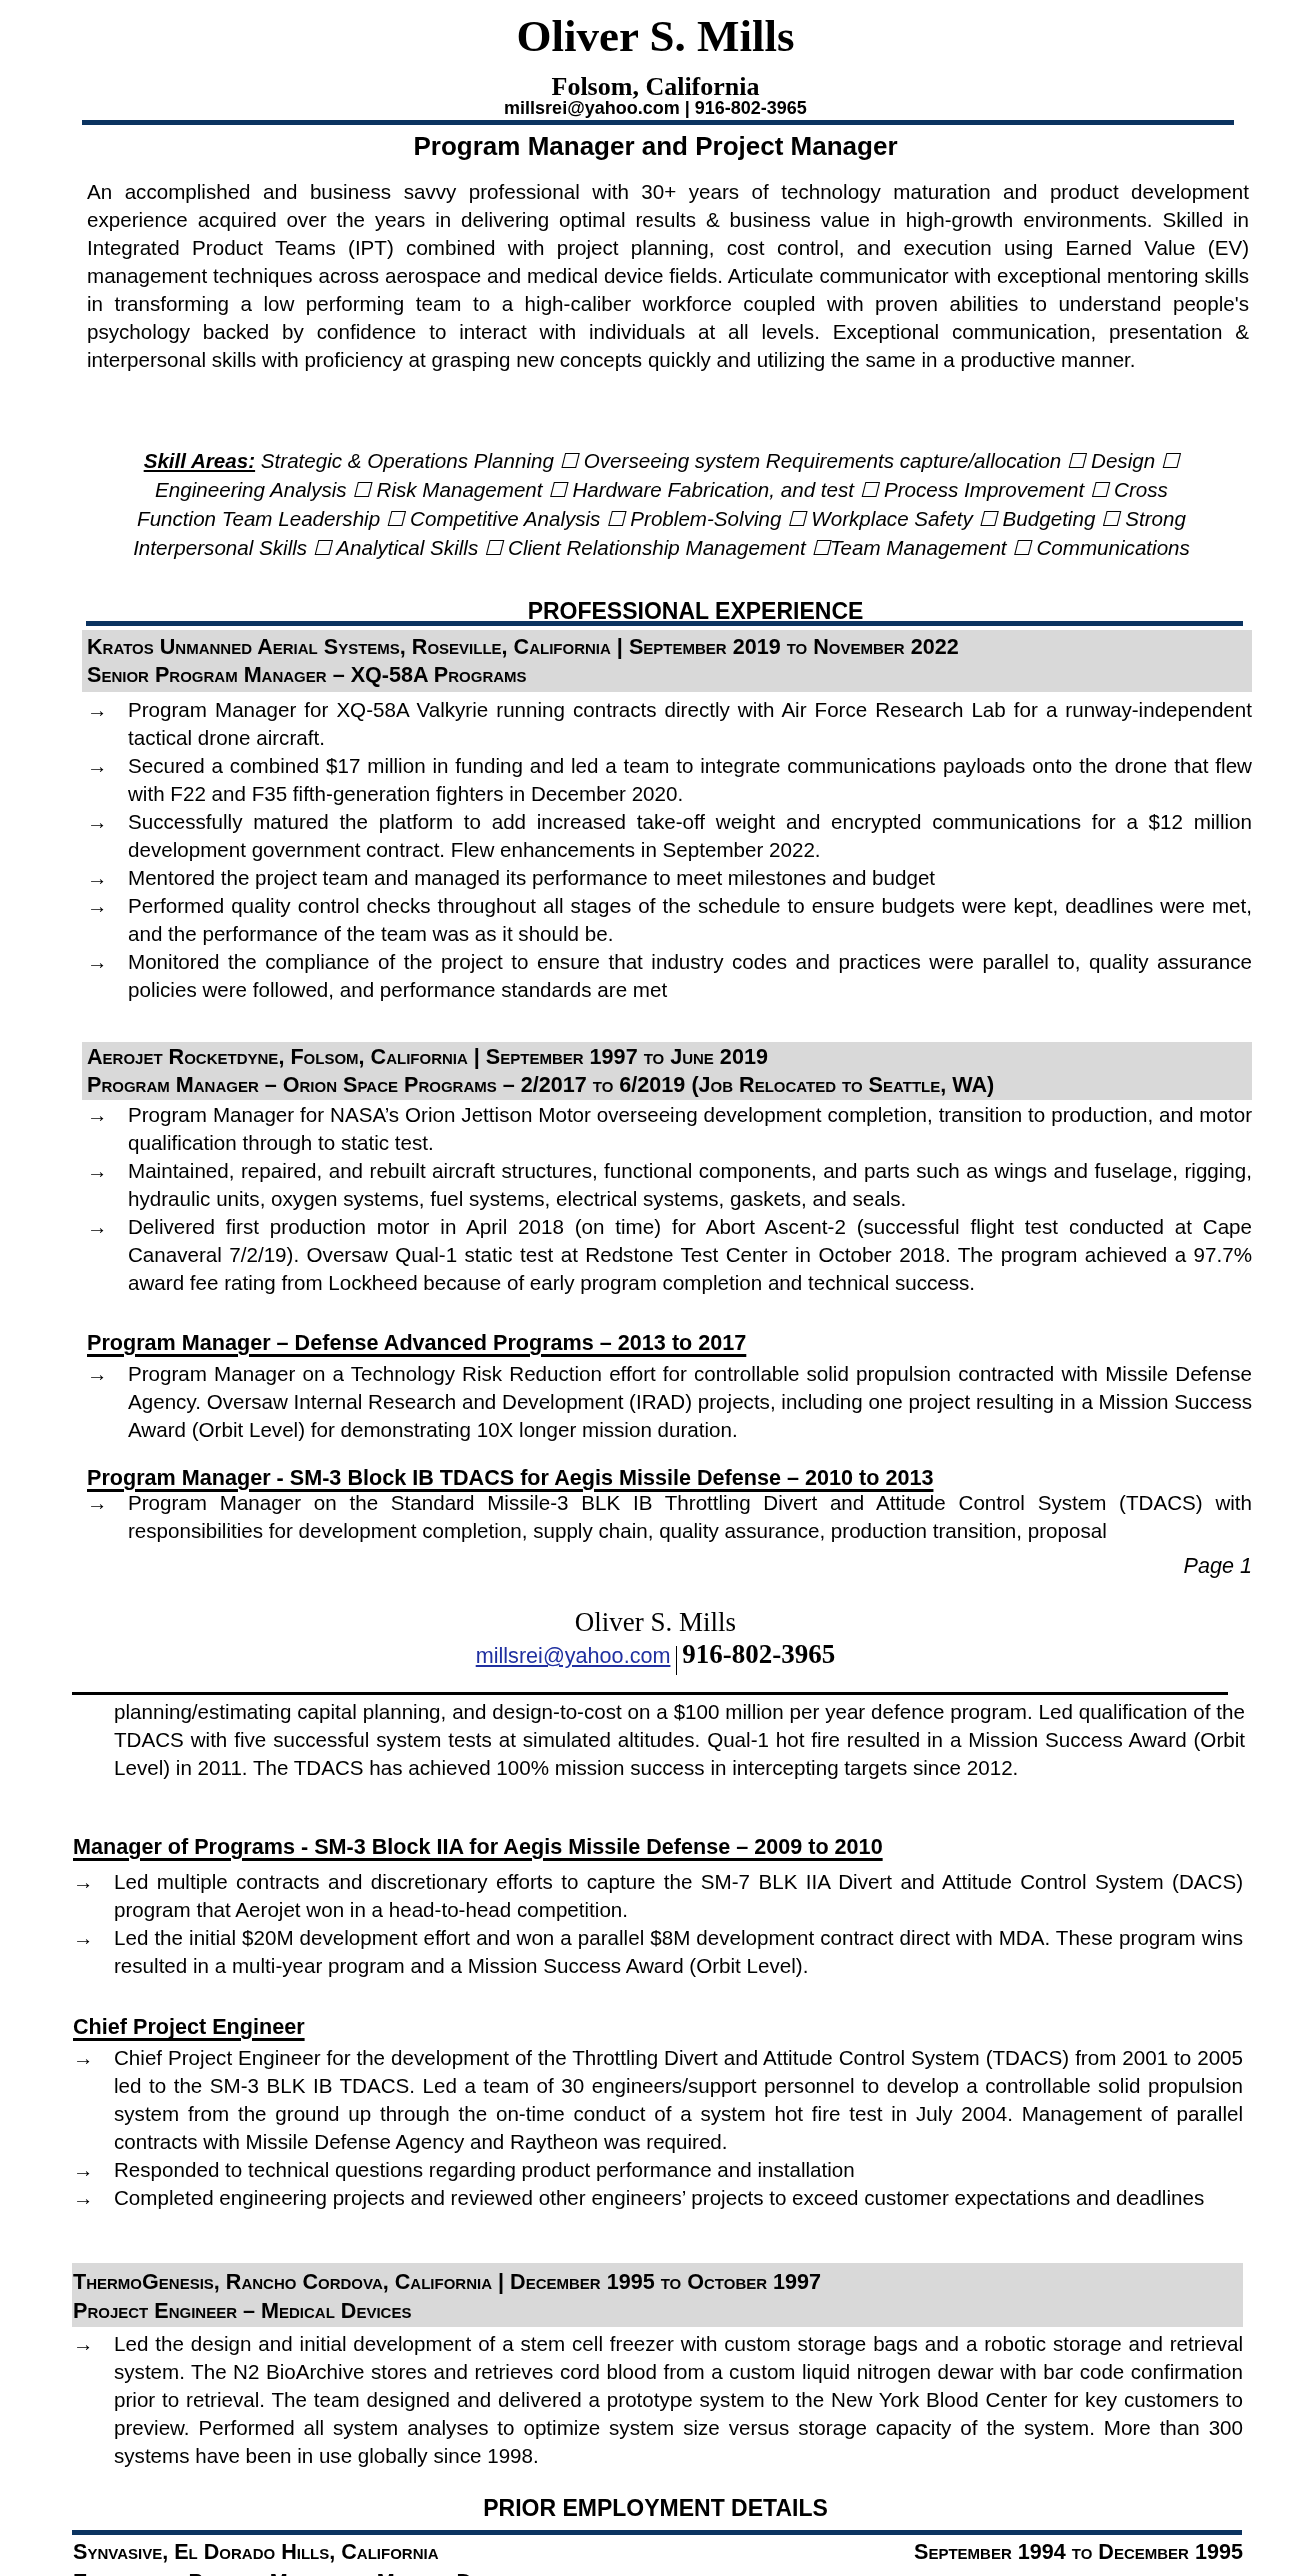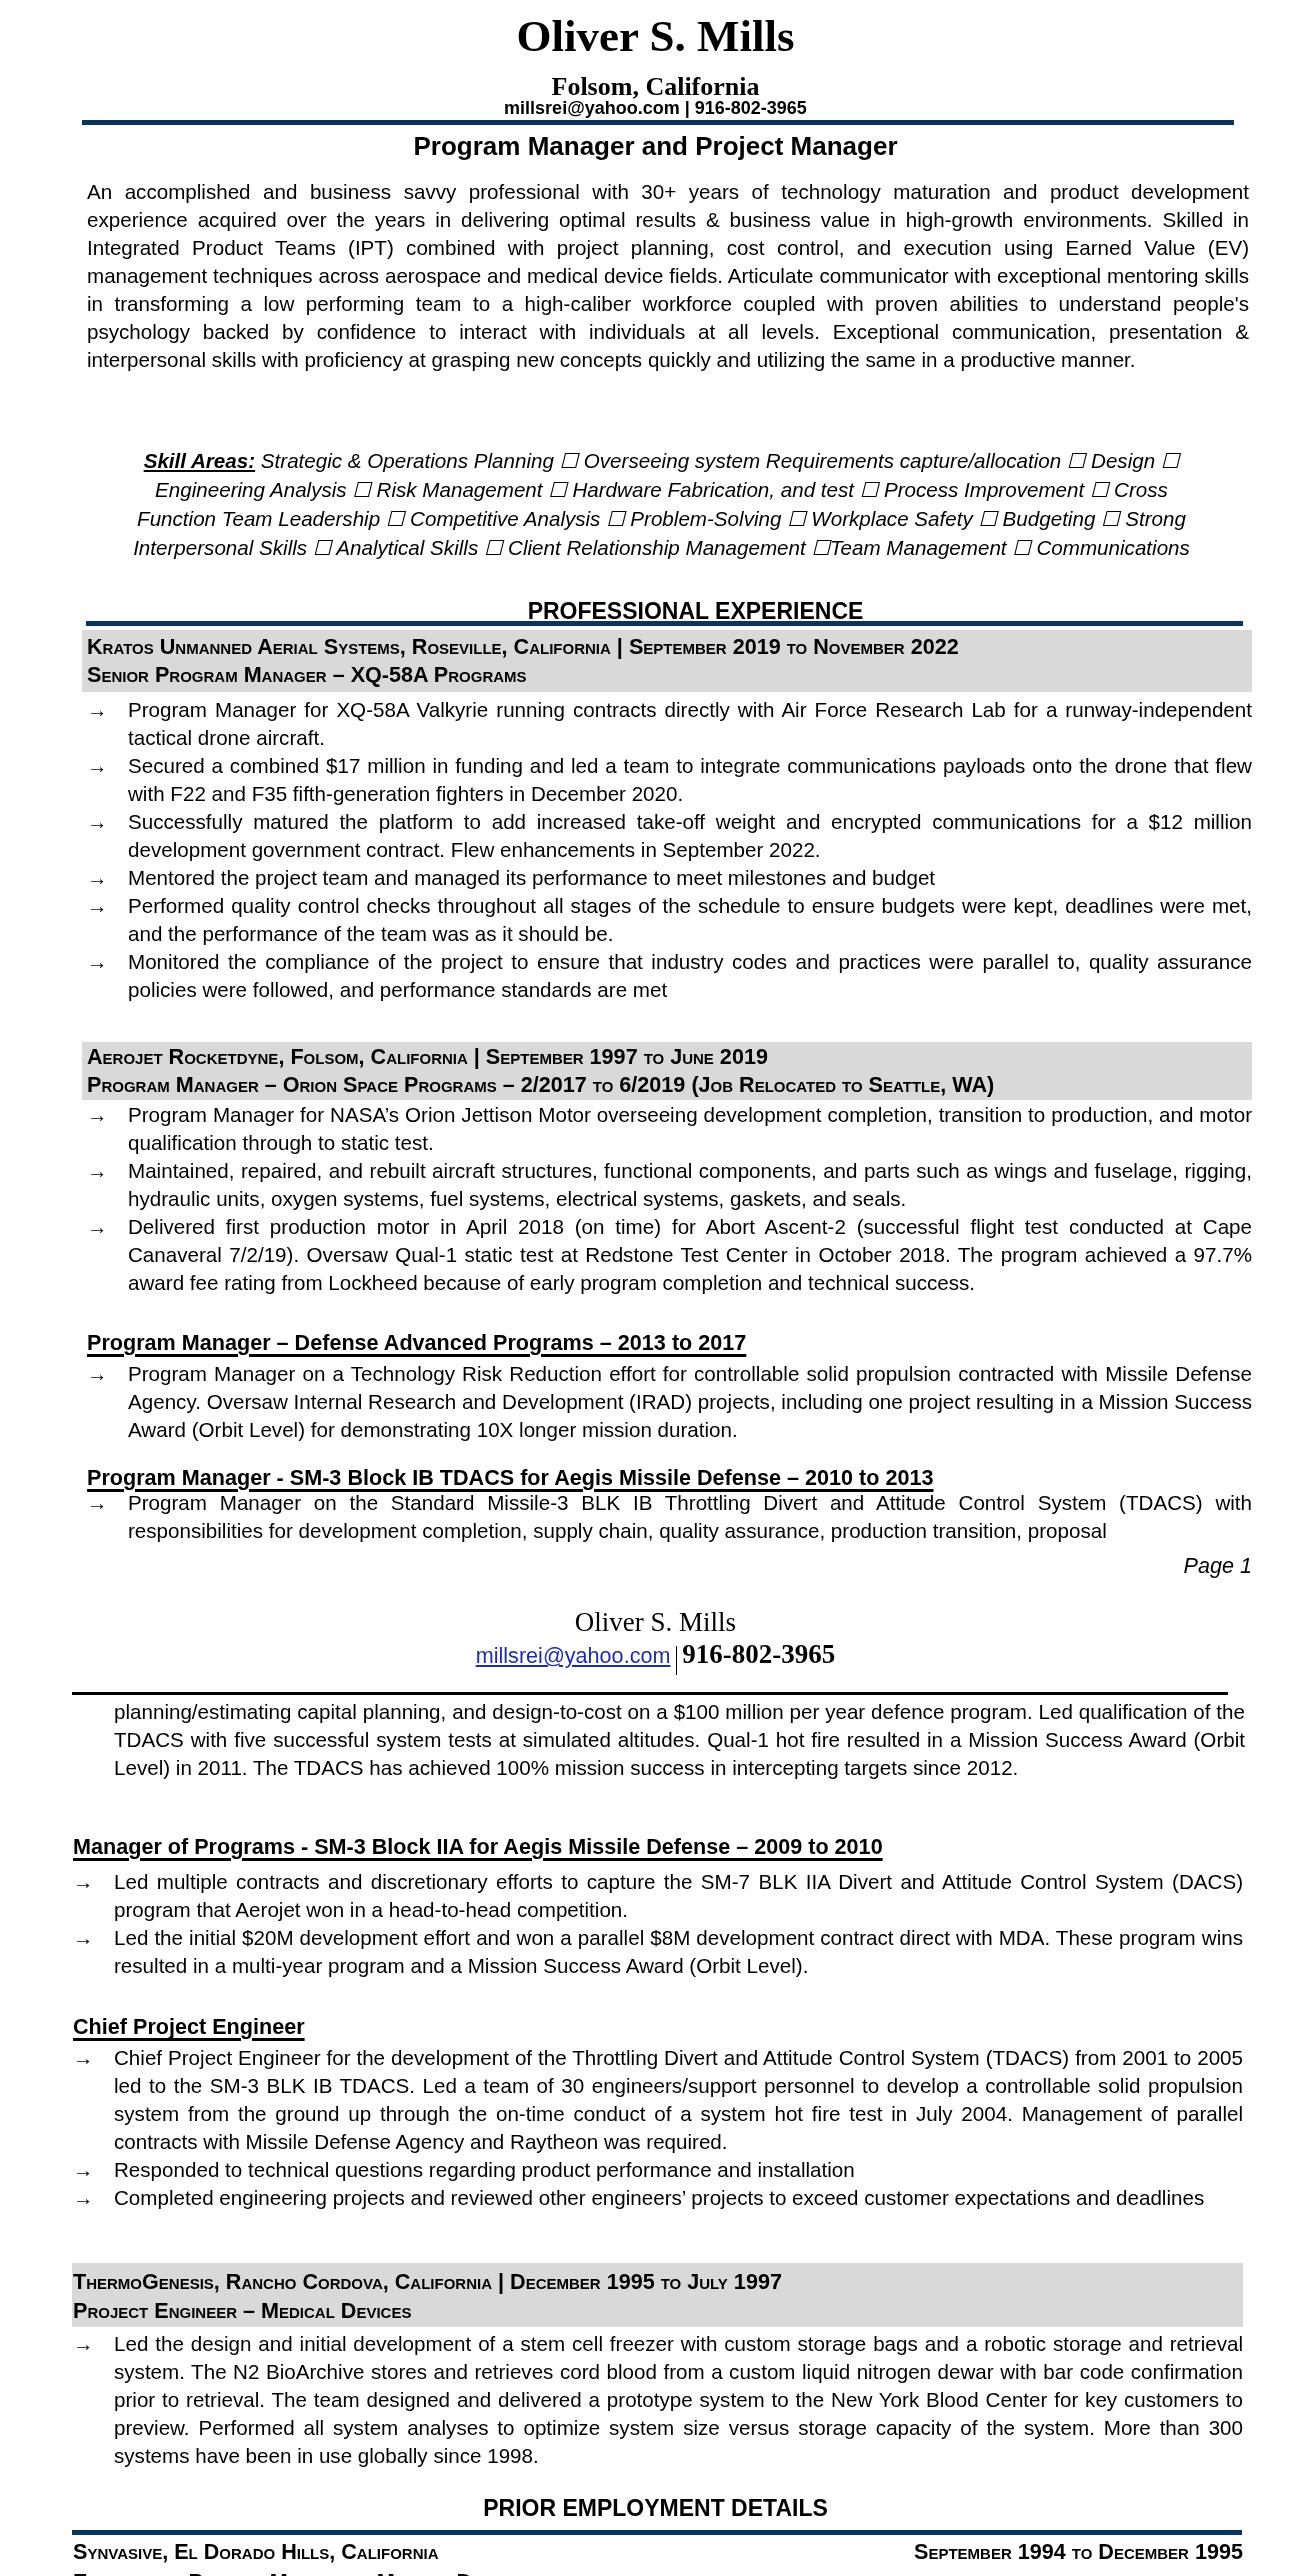--- a/index.html
+++ b/index.html
@@ -103,21 +103,21 @@
 </ul>
 
 <div class="abs sub-head" style="top:2012px; left:73px;">Chief Project Engineer</div>
 <ul class="bullets" style="top:2044px; left:73px; width:1170px;">
   <li><span class="arrow">→</span><span>Chief Project Engineer for the development of the Throttling Divert and Attitude Control System (TDACS) from 2001 to 2005 led to the SM-3 BLK IB TDACS. Led a team of 30 engineers/support personnel to develop a controllable solid propulsion system from the ground up through the on-time conduct of a system hot fire test in July 2004. Management of parallel contracts with Missile Defense Agency and Raytheon was required.</span></li>
   <li><span class="arrow">→</span><span>Responded to technical questions regarding product performance and installation</span></li>
   <li><span class="arrow">→</span><span>Completed engineering projects and reviewed other engineers’ projects to exceed customer expectations and deadlines</span></li>
 </ul>
 
 <div class="gray-box" style="top:2263px; left:72px; width:1171px; height:64px;"></div>
-<div class="abs sc" style="top:2267px; left:73px;">ThermoGenesis, Rancho Cordova, California | December 1995 to July 1997</div>
+<div class="abs sc" style="top:2267px; left:73px;">ThermoGenesis, Rancho Cordova, California | December 1995 to October 1997</div>
 <div class="abs sc" style="top:2296px; left:73px;text-align:center;">Project Engineer – Medical Devices</div>
 <ul class="bullets" style="top:2330px; left:73px; width:1170px;">
   <li><span class="arrow">→</span><span>Led the design and initial development of a stem cell freezer with custom storage bags and a robotic storage and retrieval system. The N2 BioArchive stores and retrieves cord blood from a custom liquid nitrogen dewar with bar code confirmation prior to retrieval. The team designed and delivered a prototype system to the New York Blood Center for key customers to preview. Performed all system analyses to optimize system size versus storage capacity of the system. More than 300 systems have been in use globally since 1998.</span></li>
 </ul>
 
 <div class="abs sec-head" style="top:2494px; left:0; width:1311px;">PRIOR EMPLOYMENT DETAILS</div>
 <div class="rule-navy" style="top:2530px; left:72px; width:1170px;"></div>
 
 <div class="prior-row" style="top:2537px; left:73px; width:1170px;">
   <div class="sc">Synvasive, El Dorado Hills, California</div>

